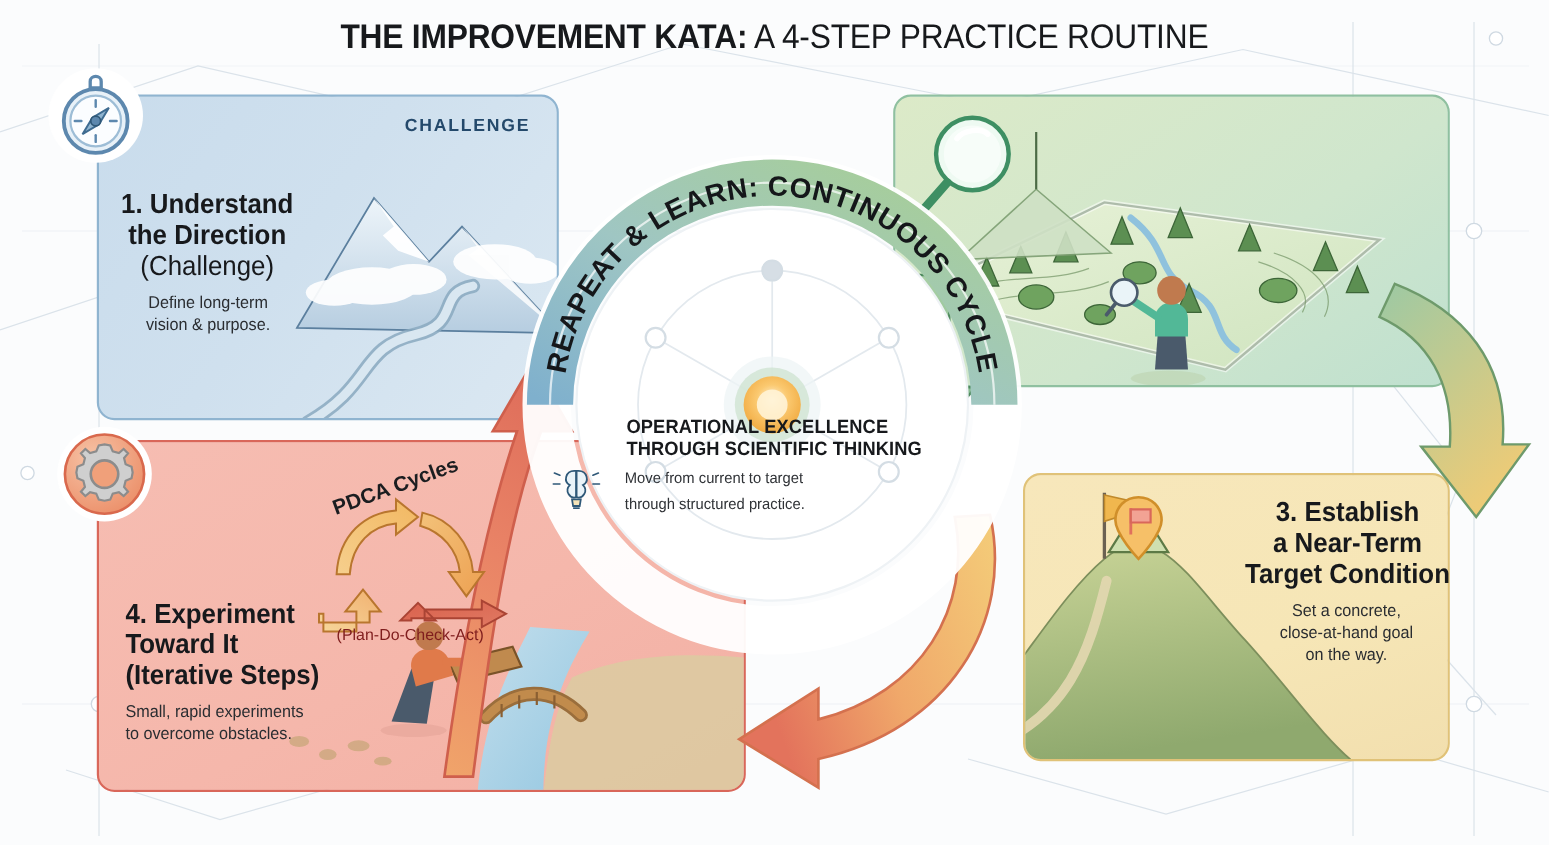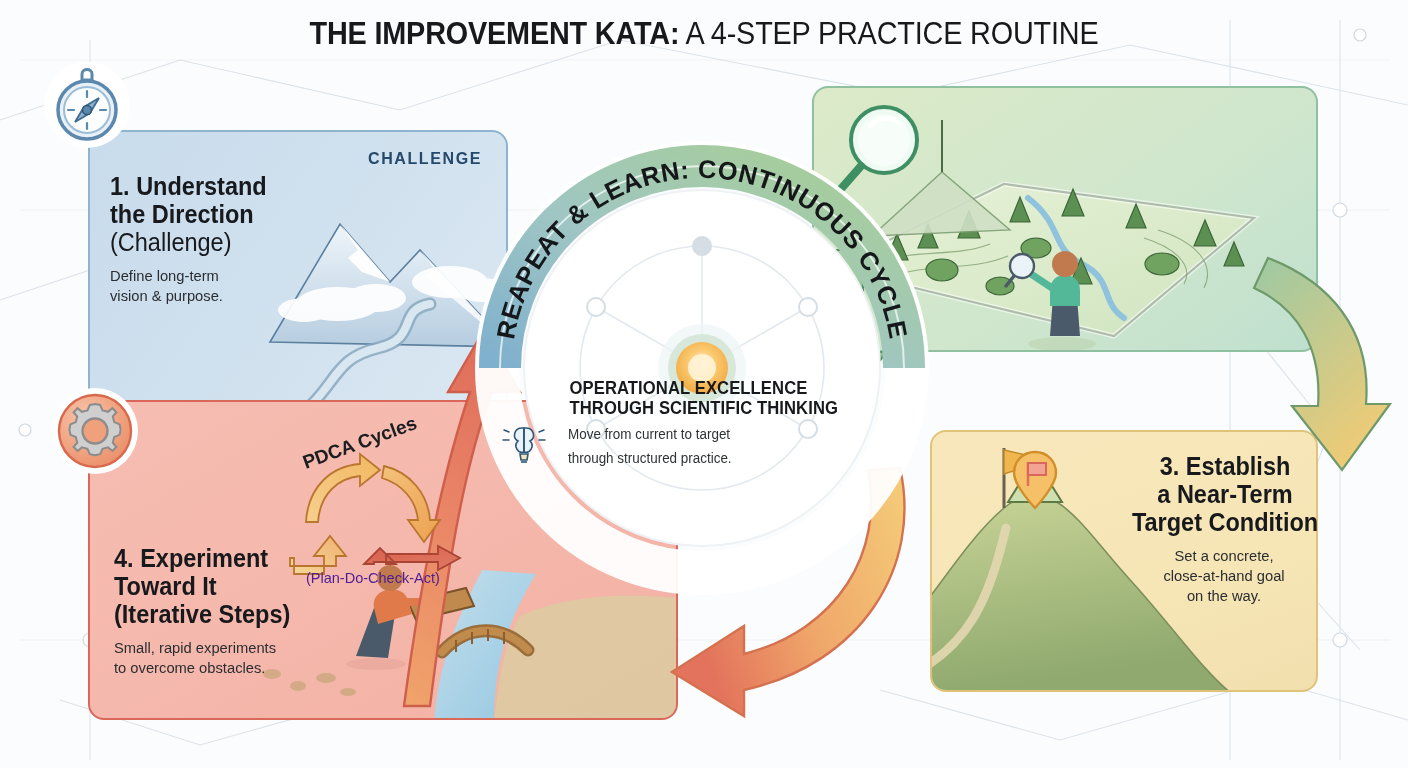--- a/index.html
+++ b/index.html
@@ -32,21 +32,20 @@
     position:absolute;
     border-radius:16px;
     overflow:hidden;
   }
   .panel .inner { position:relative; width:100%; height:100%; }
 
   .p1 {
     left:88px; top:86px; width:420px; height:296px;
     background:linear-gradient(125deg,#c9dcec 0%,#cfe0ee 45%,#dbe8f2 100%);
     border:2px solid #8fb4d0;
-    margin-top:44px;
   }
   .p2 {
     left:812px; top:86px; width:506px; height:266px;
     background:linear-gradient(145deg,#dceac8 0%,#cfe6cd 60%,#bfe0cf 100%);
     border:2px solid #8fc0a0;
   }
   .p3 {
     left:930px; top:430px; width:388px; height:262px;
     background:linear-gradient(160deg,#f7e7bb 0%,#f6e6b6 60%,#f2dfae 100%);
     border:2px solid #e0c278;
@@ -77,21 +76,21 @@
   .sub {
     font-weight:400; font-size:25px; line-height:1.12; color:#17191c;
     transform:scaleX(0.94); transform-origin:left top;
   }
   .desc {
     margin-top:10px;
     font-weight:400; font-size:15.5px; line-height:1.3; color:#2a2d31;
     transform:scaleX(0.95); transform-origin:left top;
   }
   .desc.r { transform-origin:right top; }
-  .t1 { left:110px; top:172px; }
+  .t1 { left:110px; top:172px;text-align:center; }
   .t2 { right:96px; top:106px; text-align:right; }
   .t3 { right:90px; top:452px; text-align:center; }
   .t4 { left:114px; top:544px; }
 
   .challenge-label {
     position:absolute; left:366px; top:104px; z-index:5;
     font-size:16px; font-weight:700; letter-spacing:1.6px;
     color:#24496b;
   }
 
@@ -111,21 +110,21 @@
   }
 
   
   .pdca-label {
     position:absolute; left:300px; top:432px; z-index:8;
     font-size:19px; font-weight:700; color:#1b1d20;
     transform:rotate(-20deg);
   }
   .pdca-caption {
     position:absolute; left:306px; top:570px; z-index:8;
-    font-size:14.5px; font-weight:400; color:#4c1d95;
+    font-size:14.5px; font-weight:400; color:#7f1d1d;
   }
 </style>
 </head>
 <body>
 
 <svg class="bg-net" width="1408" height="768" viewBox="0 0 1408 768">
   <g stroke="#dbe3ea" stroke-width="1.1" fill="none">
     <path d="M0 120 L180 60 L400 110 L620 40 L900 95 L1130 45 L1408 105"></path>
     <path d="M0 300 L150 250 L330 310 L560 255"></path>
     <path d="M880 690 L1060 740 L1270 680 L1408 720"></path>

